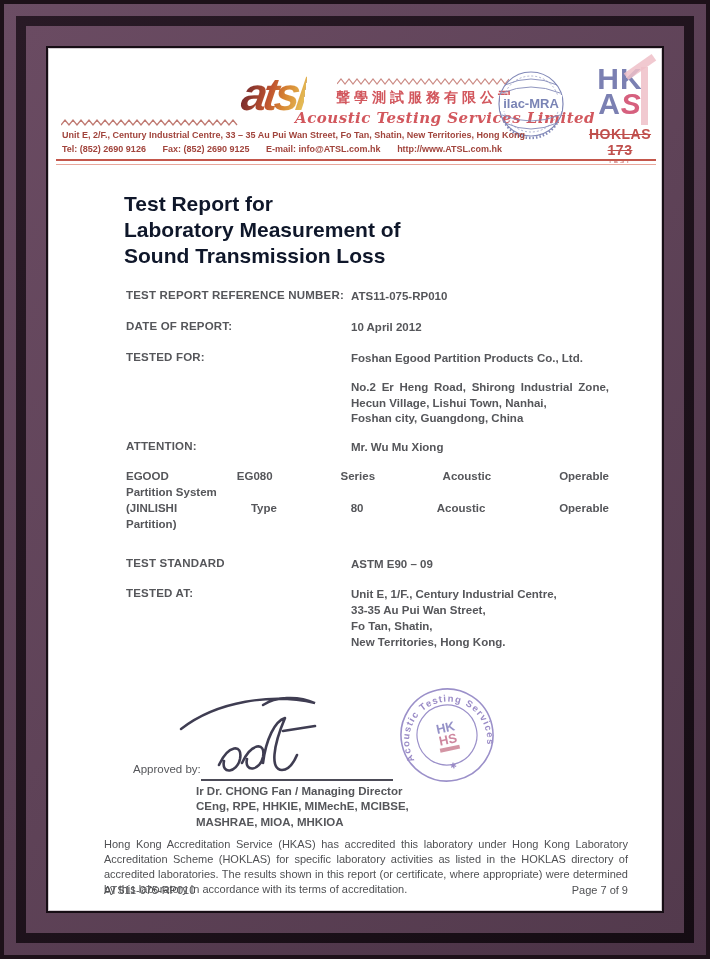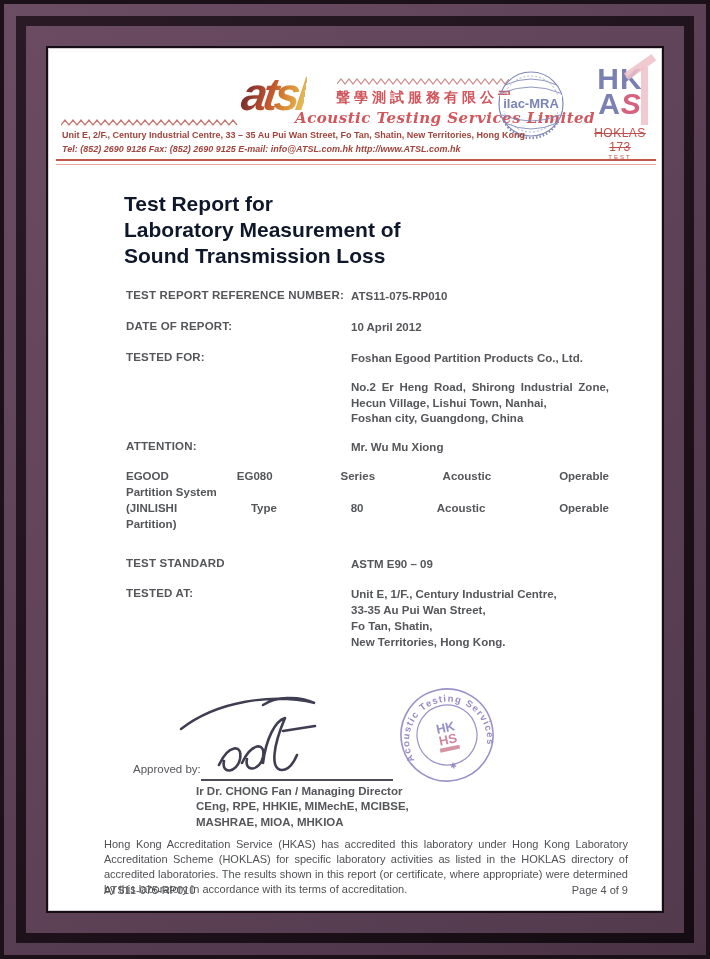--- a/index.html
+++ b/index.html
@@ -45,26 +45,26 @@
   .ilac-logo{position:absolute;left:447px;top:20px;width:70px;height:72px;}
   .hkas-logo{position:absolute;left:534px;top:18px;width:74px;text-align:center;}
   .hkas-letters{position:relative;display:inline-block;line-height:0.82;
     font-size:30px;font-weight:bold;color:#7b80b2;letter-spacing:1px;
     font-family:"Liberation Sans",sans-serif;}
   .hkas-letters .s-pink{color:#d6607e;font-style:italic;}
   .hkas-tbar{position:absolute;left:26px;top:-4px;width:34px;height:8px;
     background:#eebfc8;transform:rotate(-35deg);opacity:0.85;}
   .hkas-tstem{position:absolute;left:44px;top:0px;width:7px;height:58px;
     background:#eebfc8;opacity:0.85;}
-  .hoklas-label{margin-top:8px;font-size:12px;font-weight:normal;color:#c0504d;
+  .hoklas-label{margin-top:8px;font-size:14px;font-weight:bold;color:#c0504d;
     text-decoration:line-through;letter-spacing:0.5px;}
   .hoklas-sub{font-size:6px;color:#c0504d;letter-spacing:2px;}
   .hdr-address{position:absolute;left:13px;top:80px;color:#a1443c;
     font-size:9px;font-weight:bold;line-height:1.55;white-space:nowrap;}
-  .hdr-contact span{font-style:italic;}
+  .hdr-contact span{margin-right:14px;}
   .hdr-rule{position:absolute;left:7px;right:5px;bottom:0;height:3px;
     border-top:2px solid #c4574c;border-bottom:1px solid #e8a79c;}
   
   .doc-title{margin:26px 0 0 75px;font-size:21px;font-weight:bold;color:#0f172a;line-height:1.24;}
   .fields{margin:20px 0 0 77px;width:483px;color:#55565a;}
   .frow{display:flex;margin-bottom:15px;}
   .flabel{width:225px;flex:0 0 225px;font-size:11.5px;font-weight:bold;letter-spacing:0.2px;}
   .fvalue{width:258px;flex:1;font-size:11.5px;font-weight:bold;line-height:1.38;}
   .jline{text-align:justify;text-align-last:justify;}
   .gap-sm{margin-bottom:13px;}
@@ -234,16 +234,16 @@
       <div>Ir Dr. CHONG Fan / Managing Director</div>
       <div>CEng, RPE, HHKIE, MIMechE, MCIBSE,</div>
       <div>MASHRAE, MIOA, MHKIOA</div>
     </div>
   </div>
 
   <div class="footer-para">Hong Kong Accreditation Service (HKAS) has accredited this laboratory under Hong Kong Laboratory Accreditation Scheme (HOKLAS) for specific laboratory activities as listed in the HOKLAS directory of accredited laboratories. The results shown in this report (or certificate, where appropriate) were determined by this laboratory in accordance with its terms of accreditation.</div>
 
   <div class="bottom-row">
     <span>ATS11-075-RP010</span>
-    <span>Page 4 of 9</span>
+    <span>Page 7 of 9</span>
   </div>
 
 </div>
 
 </body></html>

